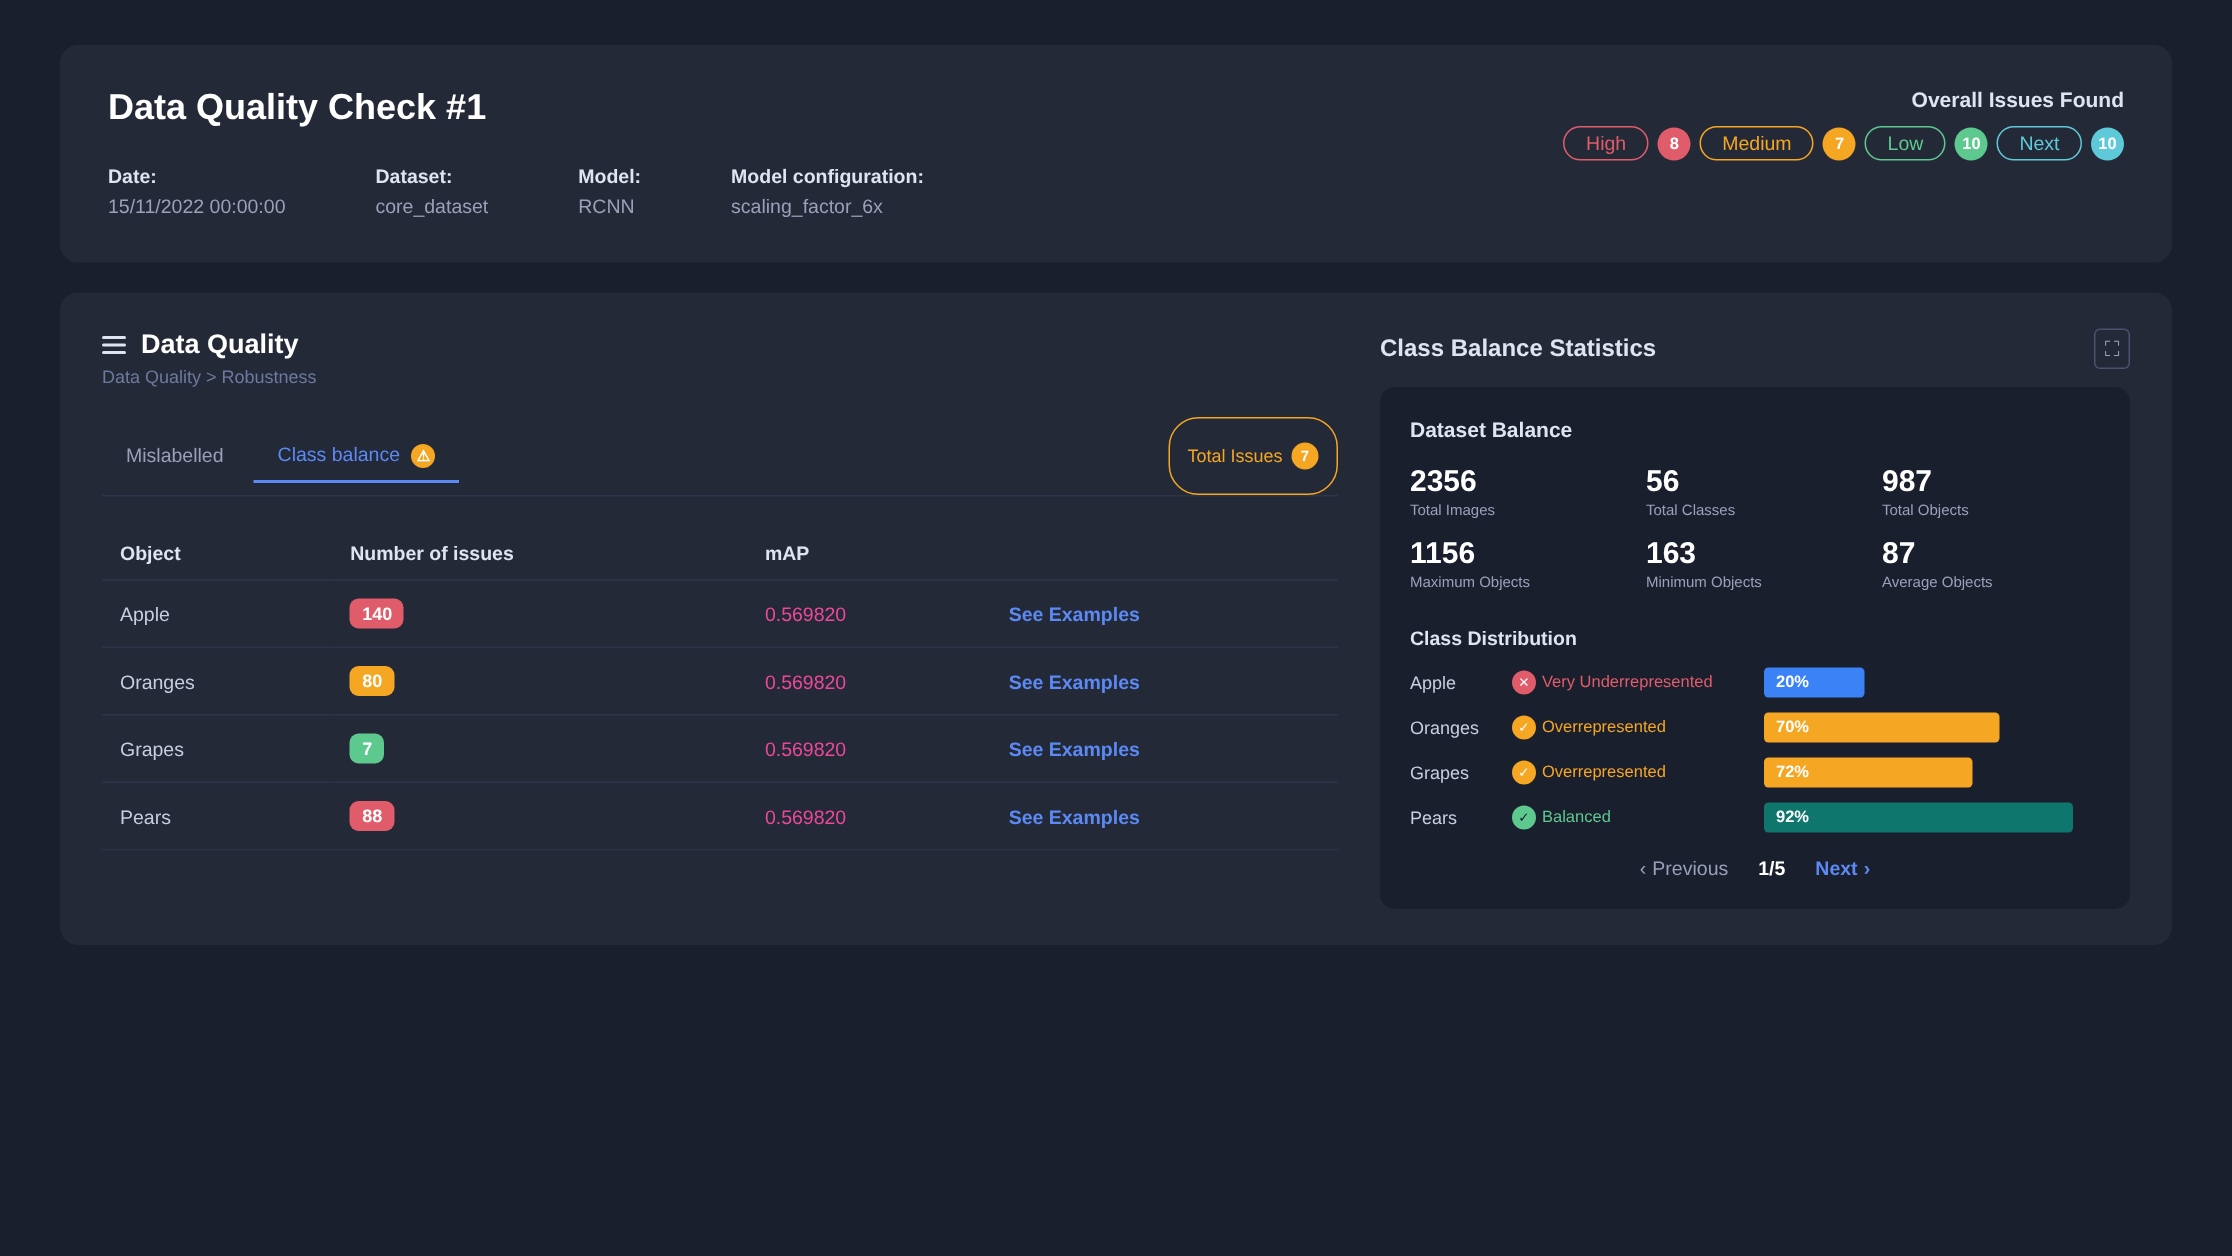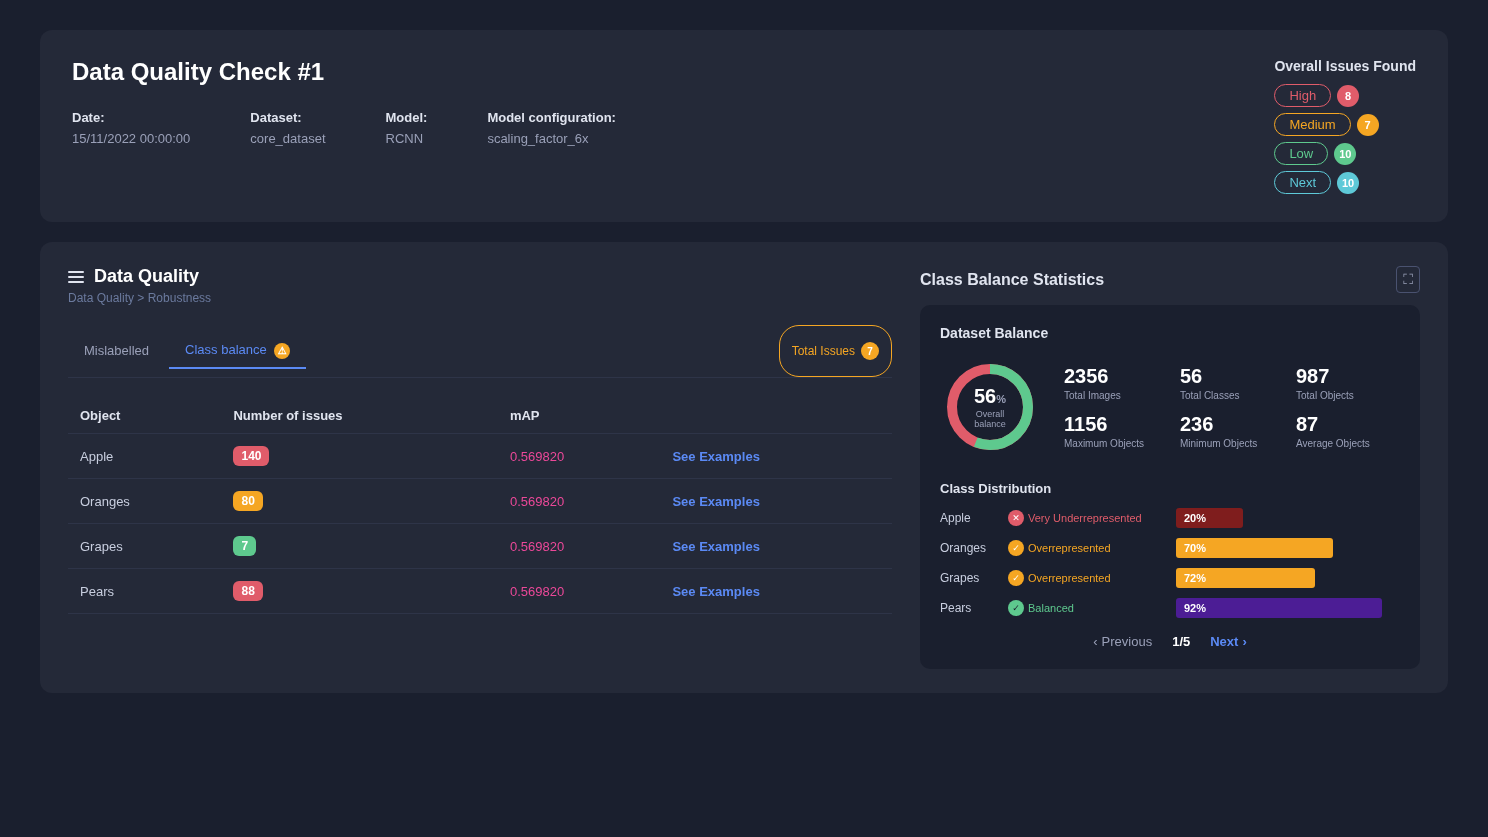--- a/index.html
+++ b/index.html
@@ -48,21 +48,21 @@
       text-align: right;
     }
     .overall-issues h3 {
       font-size: 14px;
       font-weight: 600;
       color: #e0e4ef;
       margin-bottom: 10px;
     }
     .issue-badges {
       display: flex;
-      flex-direction: column;
+      flex-direction: row;
       gap: 6px;
       align-items: flex-start;
     }
     .issue-badge {
       display: flex;
       align-items: center;
       gap: 6px;
       font-size: 13px;
     }
     .issue-badge .badge-label {
@@ -550,71 +550,59 @@
     <div class="right-panel-header">
       <span class="right-panel-title">Class Balance Statistics</span>
       <div class="expand-icon">⛶</div>
     </div>
 
     <div class="stats-card">
       <div class="stats-card-title">Dataset Balance</div>
 
       <div class="balance-row">
 
-        <div class="donut-container">
-          <svg viewBox="0 0 100 100">
-
-            <circle cx="50" cy="50" r="38" fill="none" stroke="#e05c6a" stroke-width="10"></circle>
-
-            <circle cx="50" cy="50" r="38" fill="none" stroke="#5ec98e" stroke-width="10" stroke-dasharray="133.8 238.6" stroke-dashoffset="0"></circle>
-          </svg>
-          <div class="donut-center">
-            <span class="pct">56<span class="pct-sym">%</span></span>
-            <div class="label">Overall balance</div>
-          </div>
-        </div>
 
         <div class="stats-grid" id="stats-grid">
         <div class="stat-item">
     <div class="stat-val">2356</div>
     <div class="stat-label">Total Images</div>
   </div>
             <div class="stat-item">
     <div class="stat-val">56</div>
     <div class="stat-label">Total Classes</div>
   </div>
             <div class="stat-item">
     <div class="stat-val">987</div>
     <div class="stat-label">Total Objects</div>
   </div>
             <div class="stat-item">
     <div class="stat-val">1156</div>
     <div class="stat-label">Maximum Objects</div>
   </div>
             <div class="stat-item">
-    <div class="stat-val">236</div>
+    <div class="stat-val">163</div>
     <div class="stat-label">Minimum Objects</div>
   </div>
             <div class="stat-item">
     <div class="stat-val">87</div>
     <div class="stat-label">Average Objects</div>
   </div>
           </div>
       </div>
 
       <div class="distribution-title">Class Distribution</div>
       <div id="dist-rows">
           <div class="dist-row">
     <span class="dist-class">Apple</span>
     <div class="dist-status">
       <div class="dist-status-icon status-icon-red">✕</div>
       <span class="dist-status-text status-red">Very Underrepresented</span>
     </div>
     <div class="dist-bar-container">
-      <div class="dist-bar" style="width:30%; background:#7f1d1d">20%</div>
+      <div class="dist-bar" style="width:30%; background:#3b82f6">20%</div>
     </div>
   </div>
           <div class="dist-row">
     <span class="dist-class">Oranges</span>
     <div class="dist-status">
       <div class="dist-status-icon status-icon-orange">✓</div>
       <span class="dist-status-text status-orange">Overrepresented</span>
     </div>
     <div class="dist-bar-container">
       <div class="dist-bar" style="width:70%; background:#f5a623">70%</div>
@@ -630,21 +618,21 @@
       <div class="dist-bar" style="width:62%; background:#f5a623">72%</div>
     </div>
   </div>
           <div class="dist-row">
     <span class="dist-class">Pears</span>
     <div class="dist-status">
       <div class="dist-status-icon status-icon-green">✓</div>
       <span class="dist-status-text status-green">Balanced</span>
     </div>
     <div class="dist-bar-container">
-      <div class="dist-bar" style="width:92%; background:#4c1d95">92%</div>
+      <div class="dist-bar" style="width:92%; background:#0f766e">92%</div>
     </div>
   </div>
         </div>
 
       <div class="pagination">
         <div class="page-btn">
           <span>‹</span>
           <span>Previous</span>
         </div>
         <span class="page-info">1/5</span>

